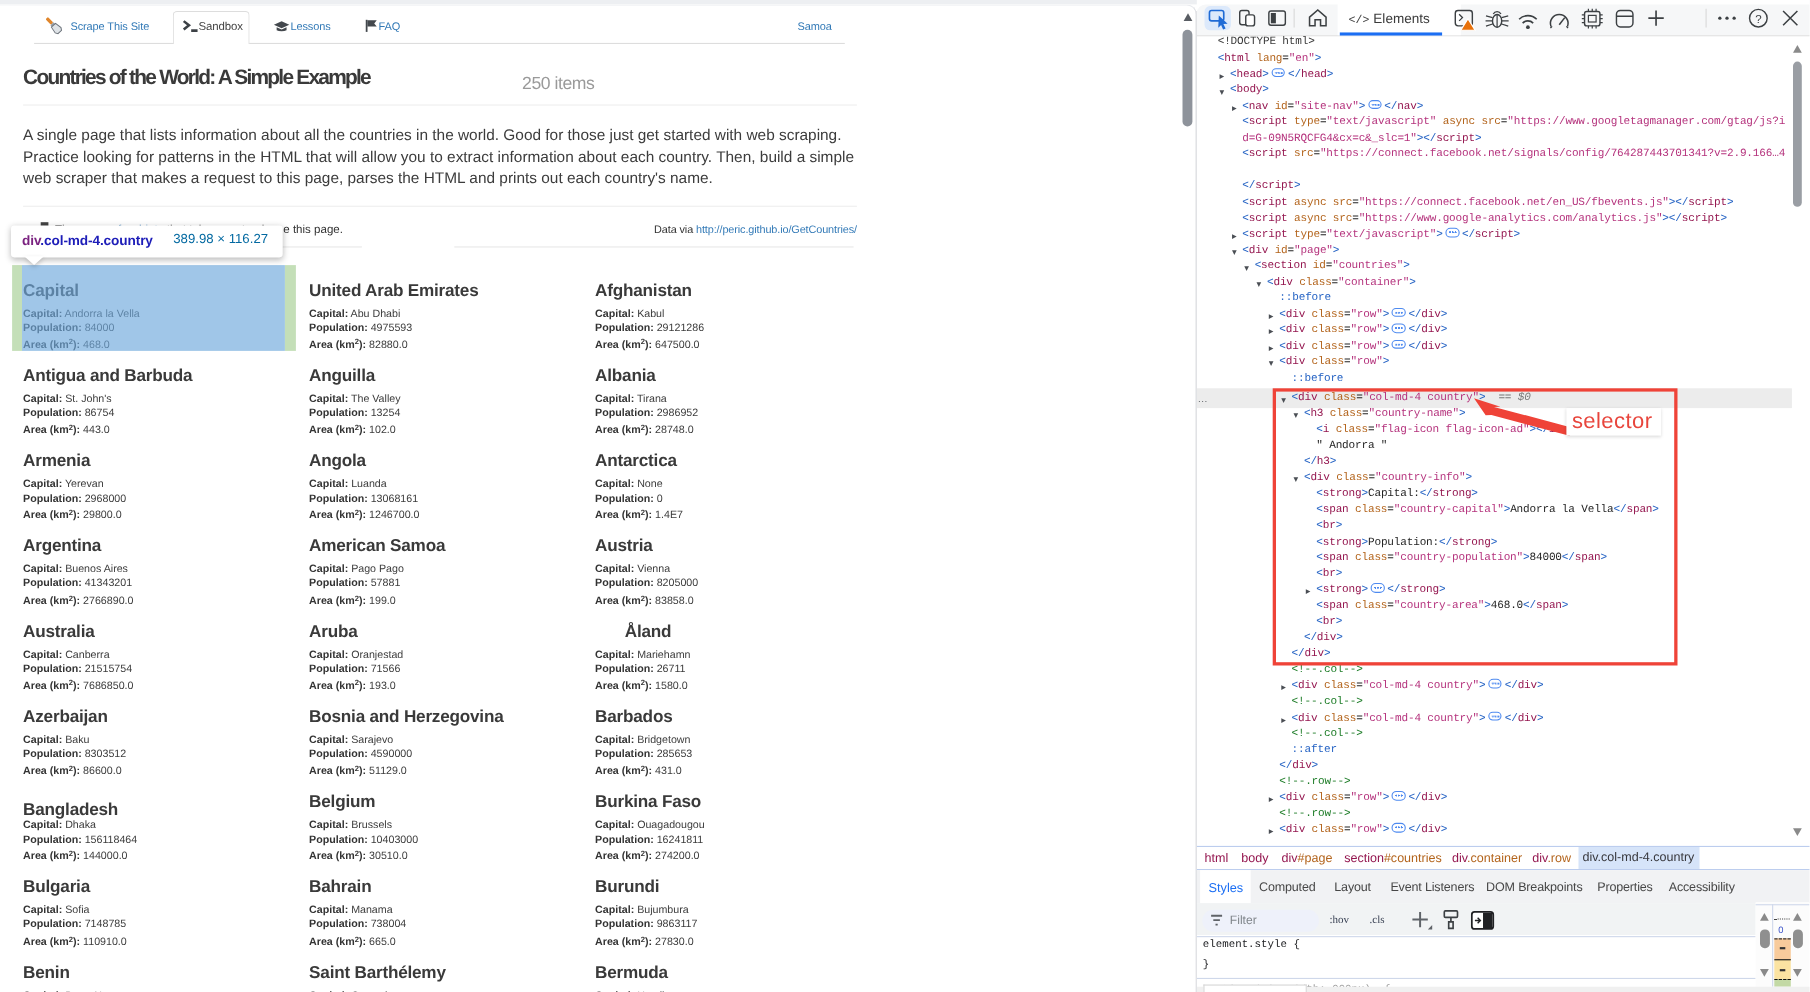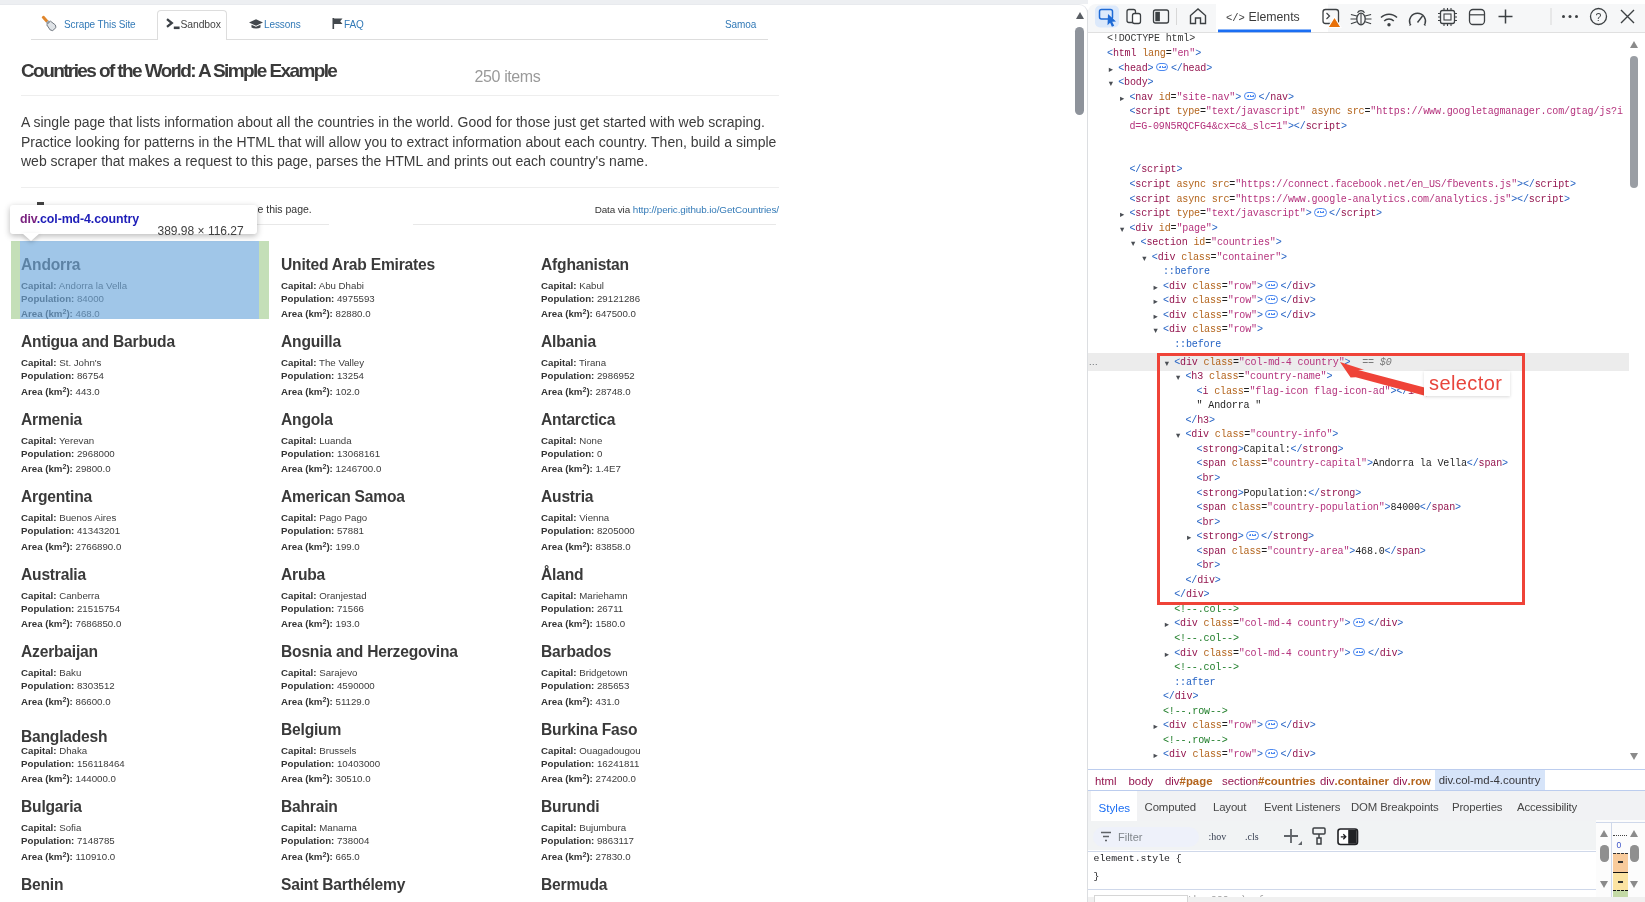--- a/index.html
+++ b/index.html
@@ -18,21 +18,21 @@
     radial-gradient(circle at 5.7px 3.2px, #4e8af0 0.85px, transparent 1.05px),
     radial-gradient(circle at 8.2px 3.2px, #4e8af0 0.85px, transparent 1.05px); }
 
 .cname { position:absolute; font-size:15.6px; font-weight:bold; color:#3a3a3a;
   letter-spacing:-0.2px; white-space:pre; }
 .cinfo { position:absolute; font-size:9.7px; line-height:13.1px; color:#3c3c3c; white-space:pre; }
 .cinfo b { color:#333; }
 .sup { font-size:7px; vertical-align:3px; }
 .navlink { position:absolute; color:#337ab7; font-size:10px; letter-spacing:-0.1px; }
 .crumb { position:absolute; top:774.5px; font-size:11.4px; }
-.crumb .t { color:#94164f; } .crumb .a { color:#b3641c;font-weight:bold; }
+.crumb .t { color:#94164f; } .crumb .a { color:#b3641c; }
 .crumbsel { position:absolute; left:1434.5px; top:769.8px; width:110px; height:20.5px;
   background:#d6e4f9; color:#37373c; font-size:11.4px; line-height:20.5px; text-align:center; }
 .tabt { position:absolute; top:801px; font-size:11.4px; color:#474747; letter-spacing:-0.15px; }
 </style></head><body>
 <div id="root">
 <div class="abs" style="left:0;top:0;width:1645px;height:4px;background:#edeff2"></div>
     <div class="abs" style="left:0;top:3.5px;width:1087.5px;height:898.5px;background:#fff;border-right:1px solid #dfe1e5;border-top:1px solid #e8eaee;border-top-right-radius:9px;overflow:hidden"></div>
     <div class="abs" style="left:31px;top:38.6px;width:737px;height:1px;background:#dddddd"></div>
     <div class="abs" style="left:156.6px;top:10.4px;width:70.5px;height:30px;background:#fff;border:1px solid #ddd;border-bottom:none;border-top-left-radius:4px;border-top-right-radius:4px"></div>
 <svg width="1086" height="45" viewBox="0 0 1086 45" style="position:absolute;left:0;top:0">
@@ -67,21 +67,21 @@
     <div class="abs" style="left:474.6px;top:68.2px;font-size:16px;color:#9a9a9a;letter-spacing:-0.4px;white-space:pre">250 items</div>
     <div class="abs" style="left:21px;top:95px;width:758px;height:1px;background:#eee"></div>
     <div class="abs" style="left:21px;top:113px;font-size:14px;line-height:19.6px;color:#3c3c3c;white-space:pre">A single page that lists information about all the countries in the world. Good for those just get started with web scraping.<br>Practice looking for patterns in the HTML that will allow you to extract information about each country. Then, build a simple<br>web scraper that makes a request to this page, parses the HTML and prints out each country's name.</div>
     <div class="abs" style="left:21px;top:187px;width:758px;height:1px;background:#eee"></div>
     <div class="abs" style="left:37px;top:202px;width:7px;height:10px;background:#444"></div>
     <div class="abs" style="left:50px;top:203px;font-size:10.5px;color:#333;white-space:pre">The<span style="color:#337ab7">re are a few hints</span> that take you step-by</div>
     <div class="abs" style="left:257.5px;top:203px;font-size:10.5px;color:#333">e this page.</div>
     <div class="abs" style="right:866px;top:203.5px;font-size:9.9px;letter-spacing:-0.1px;color:#333;white-space:pre">Data via <span style="color:#337ab7">http://peric.github.io/GetCountries/</span></div>
     <div class="abs" style="left:21px;top:224px;width:308px;height:1px;background:#e8e8e8"></div>
     <div class="abs" style="left:413px;top:224px;width:363px;height:1px;background:#e8e8e8"></div>
-    <div class="cname" style="left:21px;top:255.6px">Andorra</div>
+    <div class="cname" style="left:21px;top:255.6px">Capital</div>
     <div class="cinfo" style="left:21px;top:278.9px"><b>Capital:</b> Andorra la Vella<br><b>Population:</b> 84000<br><b>Area (km<span class="sup">2</span>):</b> 468.0</div>
     <div class="cname" style="left:281px;top:255.6px">United Arab Emirates</div>
     <div class="cinfo" style="left:281px;top:278.9px"><b>Capital:</b> Abu Dhabi<br><b>Population:</b> 4975593<br><b>Area (km<span class="sup">2</span>):</b> 82880.0</div>
     <div class="cname" style="left:541px;top:255.6px">Afghanistan</div>
     <div class="cinfo" style="left:541px;top:278.9px"><b>Capital:</b> Kabul<br><b>Population:</b> 29121286<br><b>Area (km<span class="sup">2</span>):</b> 647500.0</div>
     <div class="cname" style="left:21px;top:333.1px">Antigua and Barbuda</div>
     <div class="cinfo" style="left:21px;top:356.4px"><b>Capital:</b> St. John's<br><b>Population:</b> 86754<br><b>Area (km<span class="sup">2</span>):</b> 443.0</div>
     <div class="cname" style="left:281px;top:333.1px">Anguilla</div>
     <div class="cinfo" style="left:281px;top:356.4px"><b>Capital:</b> The Valley<br><b>Population:</b> 13254<br><b>Area (km<span class="sup">2</span>):</b> 102.0</div>
     <div class="cname" style="left:541px;top:333.1px">Albania</div>
@@ -95,21 +95,21 @@
     <div class="cname" style="left:21px;top:488.1px">Argentina</div>
     <div class="cinfo" style="left:21px;top:511.4px"><b>Capital:</b> Buenos Aires<br><b>Population:</b> 41343201<br><b>Area (km<span class="sup">2</span>):</b> 2766890.0</div>
     <div class="cname" style="left:281px;top:488.1px">American Samoa</div>
     <div class="cinfo" style="left:281px;top:511.4px"><b>Capital:</b> Pago Pago<br><b>Population:</b> 57881<br><b>Area (km<span class="sup">2</span>):</b> 199.0</div>
     <div class="cname" style="left:541px;top:488.1px">Austria</div>
     <div class="cinfo" style="left:541px;top:511.4px"><b>Capital:</b> Vienna<br><b>Population:</b> 8205000<br><b>Area (km<span class="sup">2</span>):</b> 83858.0</div>
     <div class="cname" style="left:21px;top:565.6px">Australia</div>
     <div class="cinfo" style="left:21px;top:588.9px"><b>Capital:</b> Canberra<br><b>Population:</b> 21515754<br><b>Area (km<span class="sup">2</span>):</b> 7686850.0</div>
     <div class="cname" style="left:281px;top:565.6px">Aruba</div>
     <div class="cinfo" style="left:281px;top:588.9px"><b>Capital:</b> Oranjestad<br><b>Population:</b> 71566<br><b>Area (km<span class="sup">2</span>):</b> 193.0</div>
-    <div class="cname" style="left:541px;top:565.6px">Åland</div>
+    <div class="cname" style="left:568px;top:565.6px">Åland</div>
     <div class="cinfo" style="left:541px;top:588.9px"><b>Capital:</b> Mariehamn<br><b>Population:</b> 26711<br><b>Area (km<span class="sup">2</span>):</b> 1580.0</div>
     <div class="cname" style="left:21px;top:643.1px">Azerbaijan</div>
     <div class="cinfo" style="left:21px;top:666.4px"><b>Capital:</b> Baku<br><b>Population:</b> 8303512<br><b>Area (km<span class="sup">2</span>):</b> 86600.0</div>
     <div class="cname" style="left:281px;top:643.1px">Bosnia and Herzegovina</div>
     <div class="cinfo" style="left:281px;top:666.4px"><b>Capital:</b> Sarajevo<br><b>Population:</b> 4590000<br><b>Area (km<span class="sup">2</span>):</b> 51129.0</div>
     <div class="cname" style="left:541px;top:643.1px">Barbados</div>
     <div class="cinfo" style="left:541px;top:666.4px"><b>Capital:</b> Bridgetown<br><b>Population:</b> 285653<br><b>Area (km<span class="sup">2</span>):</b> 431.0</div>
     <div class="cname" style="left:21px;top:728px">Bangladesh</div>
     <div class="cinfo" style="left:21px;top:743.9px"><b>Capital:</b> Dhaka<br><b>Population:</b> 156118464<br><b>Area (km<span class="sup">2</span>):</b> 144000.0</div>
     <div class="cname" style="left:281px;top:720.6px">Belgium</div>
@@ -127,21 +127,21 @@
     <div class="cname" style="left:281px;top:875.6px">Saint Barthélemy</div>
     <div class="cinfo" style="left:281px;top:898.9px"><b>Capital:</b> Gustavia<br> 8450<br> 21.0</div>
     <div class="cname" style="left:541px;top:875.6px">Bermuda</div>
     <div class="cinfo" style="left:541px;top:898.9px"><b>Capital:</b> Hamilton<br> 65365<br> 53.3</div>
     <div class="abs" style="left:11px;top:241px;width:9.4px;height:77.5px;background:rgba(147,196,125,0.55)"></div>
     <div class="abs" style="left:258.6px;top:241px;width:10.4px;height:77.5px;background:rgba(147,196,125,0.55)"></div>
     <div class="abs" style="left:20.4px;top:241px;width:238.2px;height:77.5px;background:rgba(111,168,220,0.66)"></div>
     <div class="abs" style="left:10px;top:204.5px;width:247px;height:29px;background:#fff;border-radius:3px;box-shadow:0 2px 6px rgba(0,0,0,0.28);z-index:30"></div>
     <div class="abs" style="left:22px;top:233px;width:0;height:0;border-left:9px solid transparent;border-right:9px solid transparent;border-top:8px solid #fff;z-index:31;filter:drop-shadow(0 2px 2px rgba(0,0,0,0.2))"></div>
     <div class="abs" style="left:20px;top:212.2px;font-size:12.4px;font-weight:bold;letter-spacing:-0.1px;z-index:32;white-space:pre"><span style="color:#7b2380">div</span><span style="color:#1d1db8">.col-md-4.country</span></div>
-    <div class="abs" style="left:157.5px;top:224px;font-size:12px;color:#404040;z-index:32;white-space:pre">389.98 × 116.27</div>
+    <div class="abs" style="left:157.5px;top:210px;font-size:12px;color:#0369a1;z-index:32;white-space:pre">389.98 × 116.27</div>
     <div class="abs" style="left:1075.5px;top:12px;width:0;height:0;border-left:4.5px solid transparent;border-right:4.5px solid transparent;border-bottom:7px solid #595d63"></div>
     <div class="abs" style="left:1074.8px;top:26.5px;width:9px;height:88px;background:#8e939b;border-radius:4.5px"></div>
     <div class="abs" style="left:1087.5px;top:0;width:558px;height:902px;background:#fff"></div>
     <div class="abs" style="left:1087.5px;top:3.5px;width:558px;height:28.5px;background:#f6f7f8;border-top-left-radius:8px"></div>
     <div class="abs" style="left:1087.5px;top:32px;width:558px;height:1px;background:#e0e0e0"></div>
 <svg width="558" height="33" viewBox="0 0 558 33" style="position:absolute;left:1087px;top:0">
 
  <rect x="8" y="5.5" width="24" height="22" rx="5" fill="#dce9fb"></rect>
  <rect x="12.5" y="9.5" width="13" height="9.5" rx="2" fill="none" stroke="#1f6bd6" stroke-width="1.5"></rect>
  <path d="M21 14 l8 7.5 -3.8 0.3 2 4 -2.3 1 -1.8 -4.1 -2.6 2.6 Z" fill="#1f6bd6"></path>
@@ -203,20 +203,21 @@
     <div class="dr" style="left:1107.0px;top:32.4px"><span class="d">&lt;!DOCTYPE html&gt;</span></div>
     <div class="dr" style="left:1107.0px;top:46.9px"><span class="b">&lt;</span><span class="t">html</span><span class="x"> </span><span class="a">lang</span><span class="x">=</span><span class="v">"en"</span><span class="b">&gt;</span></div>
     <div class="ar" style="left:1108.7px;top:61.5px">▸</div>
     <div class="dr" style="left:1118.2px;top:61.5px"><span class="b">&lt;</span><span class="t">head</span><span class="b">&gt;</span><span class="pill"></span><span class="b">&lt;/</span><span class="t">head</span><span class="b">&gt;</span></div>
     <div class="ar" style="left:1108.7px;top:76.0px">▾</div>
     <div class="dr" style="left:1118.2px;top:76.0px"><span class="b">&lt;</span><span class="t">body</span><span class="b">&gt;</span></div>
     <div class="ar" style="left:1119.9px;top:90.6px">▸</div>
     <div class="dr" style="left:1129.4px;top:90.6px"><span class="b">&lt;</span><span class="t">nav</span><span class="x"> </span><span class="a">id</span><span class="x">=</span><span class="v">"site-nav"</span><span class="b">&gt;</span><span class="pill"></span><span class="b">&lt;/</span><span class="t">nav</span><span class="b">&gt;</span></div>
     <div class="dr" style="left:1129.4px;top:105.1px"><span class="b">&lt;</span><span class="t">script</span><span class="x"> </span><span class="a">type</span><span class="x">=</span><span class="v">"text/javascript"</span><span class="x"> </span><span class="a">async</span><span class="x"> </span><span class="a">src</span><span class="x">=</span><span class="v">"https://www.googletagmanager.com/gtag/js?i</span></div>
     <div class="dr" style="left:1129.4px;top:119.7px"><span class="v">d=G-09N5RQCFG4&amp;cx=c&amp;_slc=1"</span><span class="b">&gt;&lt;/</span><span class="t">script</span><span class="b">&gt;</span></div>
+    <div class="dr" style="left:1129.4px;top:134.2px"><span class="b">&lt;</span><span class="t">script</span><span class="x"> </span><span class="a">src</span><span class="x">=</span><span class="v">"https://connect.facebook.net/signals/config/764287443701341?v=2.9.166…4</span></div>
     <div class="dr" style="left:1129.4px;top:163.3px"><span class="b">&lt;/</span><span class="t">script</span><span class="b">&gt;</span></div>
     <div class="dr" style="left:1129.4px;top:177.9px"><span class="b">&lt;</span><span class="t">script</span><span class="x"> </span><span class="a">async</span><span class="x"> </span><span class="a">src</span><span class="x">=</span><span class="v">"https://connect.facebook.net/en_US/fbevents.js"</span><span class="b">&gt;&lt;/</span><span class="t">script</span><span class="b">&gt;</span></div>
     <div class="dr" style="left:1129.4px;top:192.5px"><span class="b">&lt;</span><span class="t">script</span><span class="x"> </span><span class="a">async</span><span class="x"> </span><span class="a">src</span><span class="x">=</span><span class="v">"https://www.google-analytics.com/analytics.js"</span><span class="b">&gt;&lt;/</span><span class="t">script</span><span class="b">&gt;</span></div>
     <div class="ar" style="left:1119.9px;top:207.0px">▸</div>
     <div class="dr" style="left:1129.4px;top:207.0px"><span class="b">&lt;</span><span class="t">script</span><span class="x"> </span><span class="a">type</span><span class="x">=</span><span class="v">"text/javascript"</span><span class="b">&gt;</span><span class="pill"></span><span class="b">&lt;/</span><span class="t">script</span><span class="b">&gt;</span></div>
     <div class="ar" style="left:1119.9px;top:221.5px">▾</div>
     <div class="dr" style="left:1129.4px;top:221.5px"><span class="b">&lt;</span><span class="t">div</span><span class="x"> </span><span class="a">id</span><span class="x">=</span><span class="v">"page"</span><span class="b">&gt;</span></div>
     <div class="ar" style="left:1131.1px;top:236.1px">▾</div>
     <div class="dr" style="left:1140.6px;top:236.1px"><span class="b">&lt;</span><span class="t">section</span><span class="x"> </span><span class="a">id</span><span class="x">=</span><span class="v">"countries"</span><span class="b">&gt;</span></div>
     <div class="ar" style="left:1142.3px;top:250.7px">▾</div>

